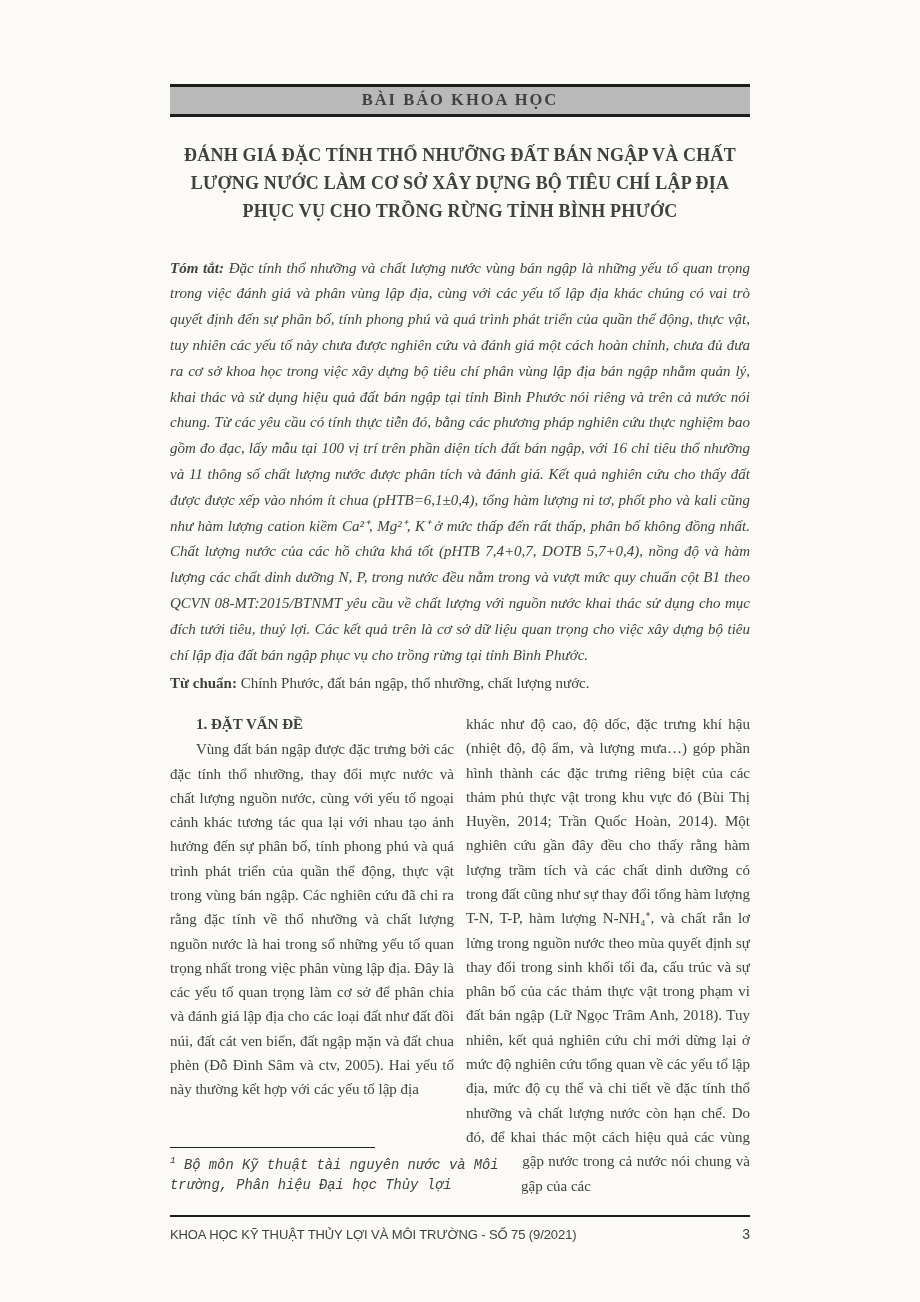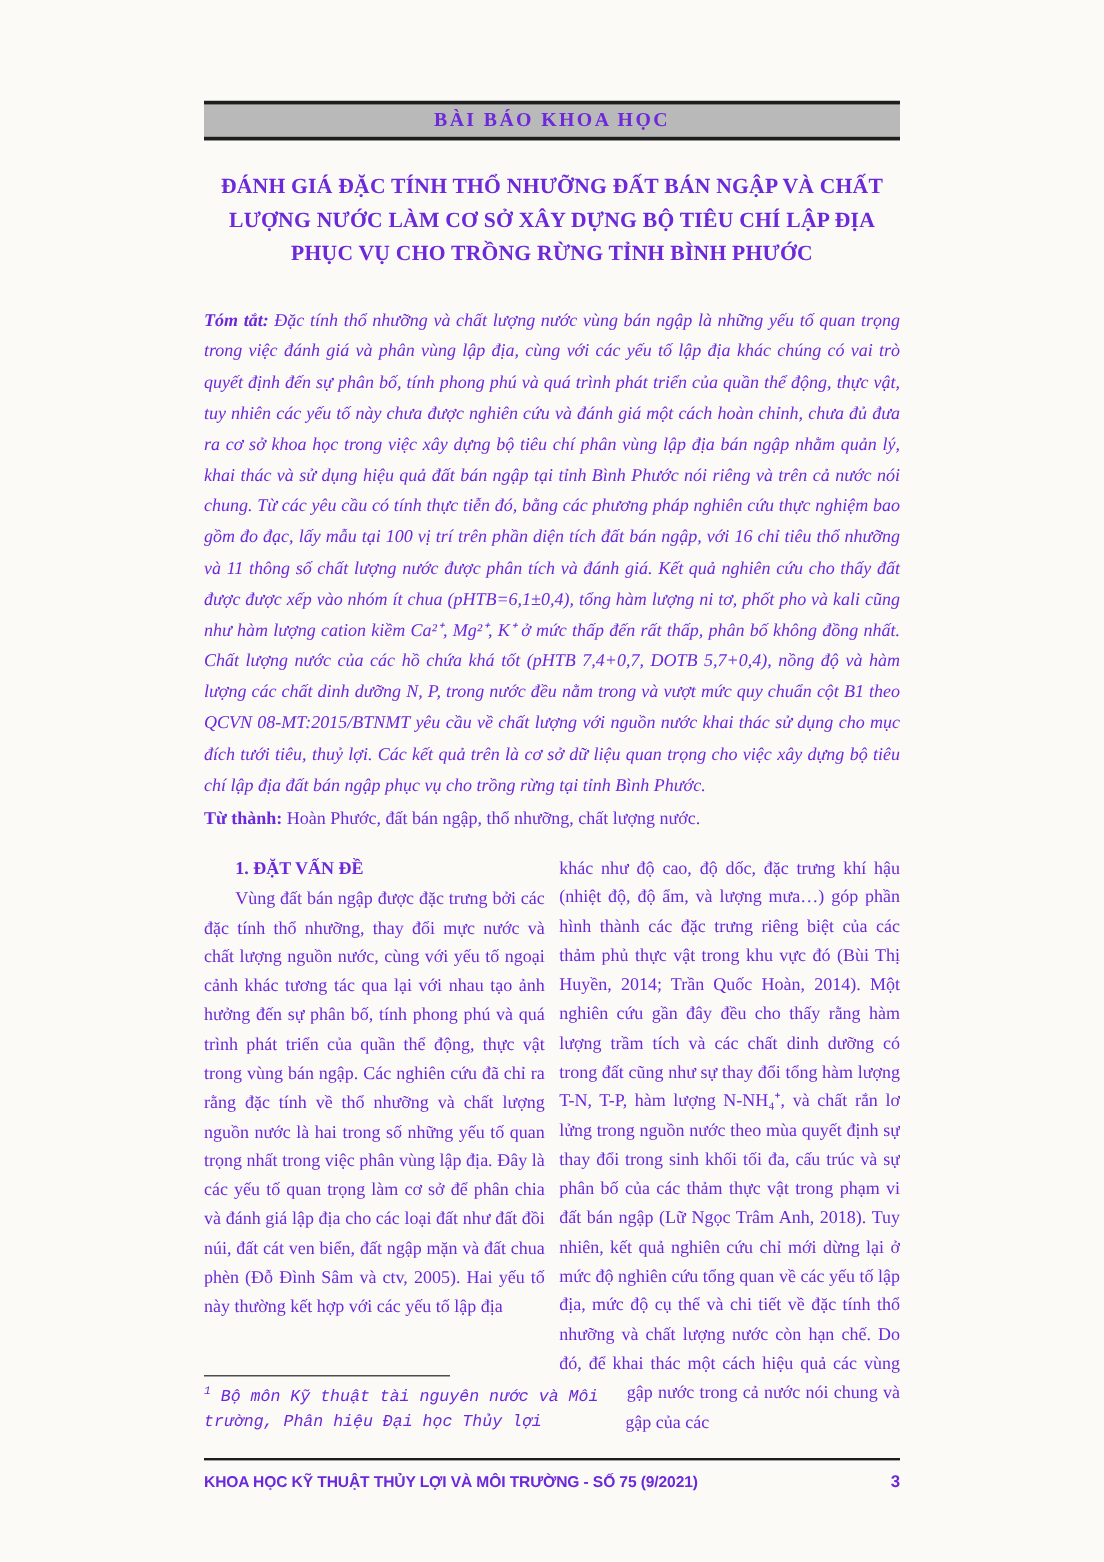--- a/index.html
+++ b/index.html
@@ -4,21 +4,21 @@
 <style>
   * { margin: 0; padding: 0; box-sizing: border-box; }
   html, body { background: #fbfaf7; }
   body { font-family: "Liberation Serif", serif; }
 
   .page {
     width: 732px;
     height: 1302px;
     margin: 0 auto;
     background: #fbfaf7;
-    color: #6d28d9;
+    color: #404040;
     padding: 84px 76px 60px 76px;
     display: flex;
     flex-direction: column;
     overflow: hidden;
     justify-content: flex-end;
   }
 
   .banner {
     border-top: 3px solid #1d1d1d;
     border-bottom: 3px solid #1d1d1d;
@@ -112,21 +112,21 @@
 
   .footer {
     flex: 0 0 auto;
     margin-top: 12px;
     border-top: 2px solid #1d1d1d;
     padding-top: 9px;
     display: flex;
     justify-content: space-between;
     align-items: baseline;
     font-family: "Liberation Sans", sans-serif;
-    font-weight: bold;
+    font-weight: normal;
     font-size: 13px;
     letter-spacing: -0.1px;
     gap: 25px;
   }
   .page-num { font-size: 14px; }
 </style>
 </head>
 <body>
 
 <div class="page">
@@ -137,22 +137,22 @@
 
   <h1 class="title">ĐÁNH GIÁ ĐẶC TÍNH THỔ NHƯỠNG ĐẤT BÁN NGẬP VÀ CHẤT LƯỢNG NƯỚC LÀM CƠ SỞ XÂY DỰNG BỘ TIÊU CHÍ LẬP ĐỊA PHỤC VỤ CHO TRỒNG RỪNG TỈNH BÌNH PHƯỚC</h1>
 
 
   <p class="abstract">
     <span class="label">Tóm tắt:</span>
     <span>Đặc tính thổ nhưỡng và chất lượng nước vùng bán ngập là những yếu tố quan trọng trong việc đánh giá và phân vùng lập địa, cùng với các yếu tố lập địa khác chúng có vai trò quyết định đến sự phân bố, tính phong phú và quá trình phát triển của quần thể động, thực vật, tuy nhiên các yếu tố này chưa được nghiên cứu và đánh giá một cách hoàn chỉnh, chưa đủ đưa ra cơ sở khoa học trong việc xây dựng bộ tiêu chí phân vùng lập địa bán ngập nhằm quản lý, khai thác và sử dụng hiệu quả đất bán ngập tại tỉnh Bình Phước nói riêng và trên cả nước nói chung. Từ các yêu cầu có tính thực tiễn đó, bằng các phương pháp nghiên cứu thực nghiệm bao gồm đo đạc, lấy mẫu tại 100 vị trí trên phần diện tích đất bán ngập, với 16 chỉ tiêu thổ nhưỡng và 11 thông số chất lượng nước được phân tích và đánh giá. Kết quả nghiên cứu cho thấy đất được được xếp vào nhóm ít chua (pHTB=6,1±0,4), tổng hàm lượng ni tơ, phốt pho và kali cũng như hàm lượng cation kiềm Ca²⁺, Mg²⁺, K⁺ ở mức thấp đến rất thấp, phân bố không đồng nhất. Chất lượng nước của các hồ chứa khá tốt (pHTB 7,4+0,7, DOTB 5,7+0,4), nồng độ và hàm lượng các chất dinh dưỡng N, P, trong nước đều nằm trong và vượt mức quy chuẩn cột B1 theo QCVN 08-MT:2015/BTNMT yêu cầu về chất lượng với nguồn nước khai thác sử dụng cho mục đích tưới tiêu, thuỷ lợi. Các kết quả trên là cơ sở dữ liệu quan trọng cho việc xây dựng bộ tiêu chí lập địa đất bán ngập phục vụ cho trồng rừng tại tỉnh Bình Phước.</span>
   </p>
 
   <p class="keywords">
-    <span class="label">Từ thành:</span>
-    <span>Hoàn Phước, đất bán ngập, thổ nhưỡng, chất lượng nước.</span>
+    <span class="label">Từ chuẩn:</span>
+    <span>Chính Phước, đất bán ngập, thổ nhưỡng, chất lượng nước.</span>
   </p>
 
   <div class="columns">
     <div class="col">
       <h2 class="section-heading">1. ĐẶT VẤN ĐỀ</h2>
       <p class="indent">Vùng đất bán ngập được đặc trưng bởi các đặc tính thổ nhưỡng, thay đổi mực nước và chất lượng nguồn nước, cùng với yếu tố ngoại cảnh khác tương tác qua lại với nhau tạo ảnh hưởng đến sự phân bố, tính phong phú và quá trình phát triển của quần thể động, thực vật trong vùng bán ngập. Các nghiên cứu đã chỉ ra rằng đặc tính về thổ nhưỡng và chất lượng nguồn nước là hai trong số những yếu tố quan trọng nhất trong việc phân vùng lập địa. Đây là các yếu tố quan trọng làm cơ sở để phân chia và đánh giá lập địa cho các loại đất như đất đồi núi, đất cát ven biển, đất ngập mặn và đất chua phèn (Đỗ Đình Sâm và ctv, 2005). Hai yếu tố này thường kết hợp với các yếu tố lập địa</p>
     </div>
     <div class="col">
       <p>khác như độ cao, độ dốc, đặc trưng khí hậu (nhiệt độ, độ ẩm, và lượng mưa…) góp phần hình thành các đặc trưng riêng biệt của các thảm phủ thực vật trong khu vực đó (Bùi Thị Huyền, 2014; Trần Quốc Hoàn, 2014). Một nghiên cứu gần đây đều cho thấy rằng hàm lượng trầm tích và các chất dinh dưỡng có trong đất cũng như sự thay đổi tổng hàm lượng T-N, T-P, hàm lượng N-NH₄⁺, và chất rắn lơ lửng trong nguồn nước theo mùa quyết định sự thay đổi trong sinh khối tối đa, cấu trúc và sự phân bố của các thảm thực vật trong phạm vi đất bán ngập (Lữ Ngọc Trâm Anh, 2018). Tuy nhiên, kết quả nghiên cứu chỉ mới dừng lại ở mức độ nghiên cứu tổng quan về các yếu tố lập địa, mức độ cụ thể và chi tiết về đặc tính thổ nhưỡng và chất lượng nước còn hạn chế. Do đó, để khai thác một cách hiệu quả các vùng đất bán ngập nước trong cả nước nói chung và đất bán ngập của các</p>
     </div>

